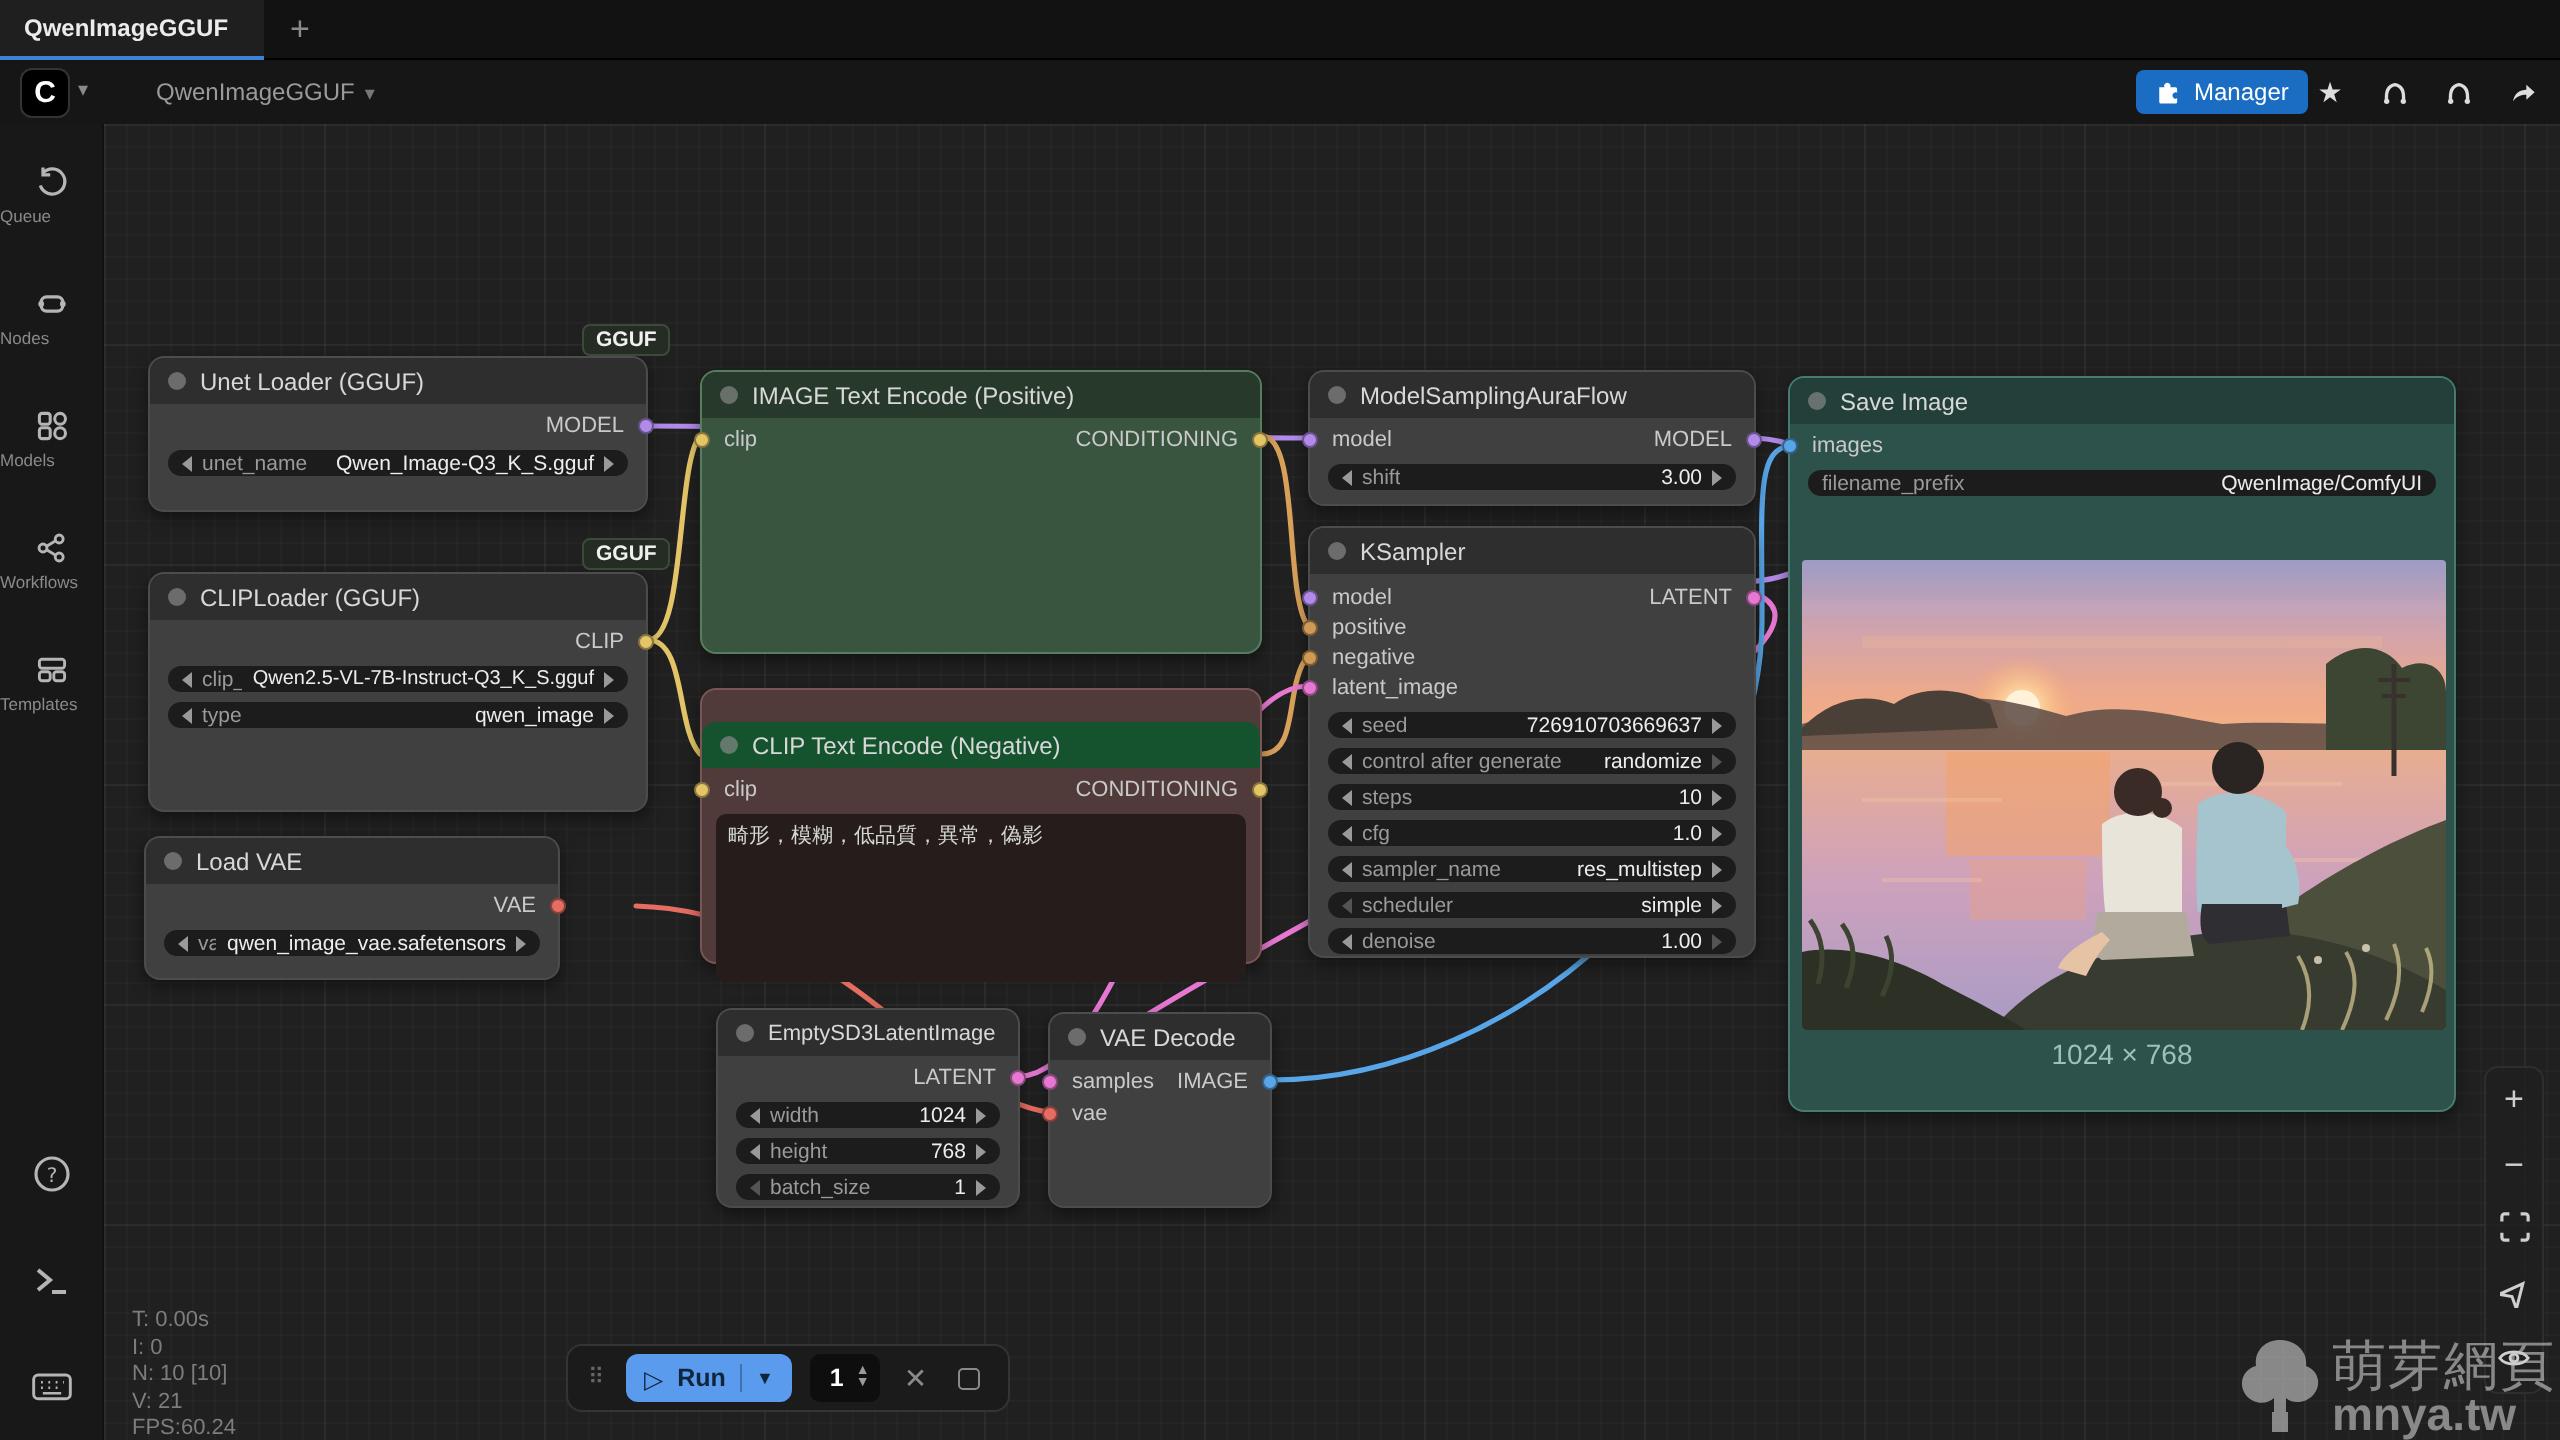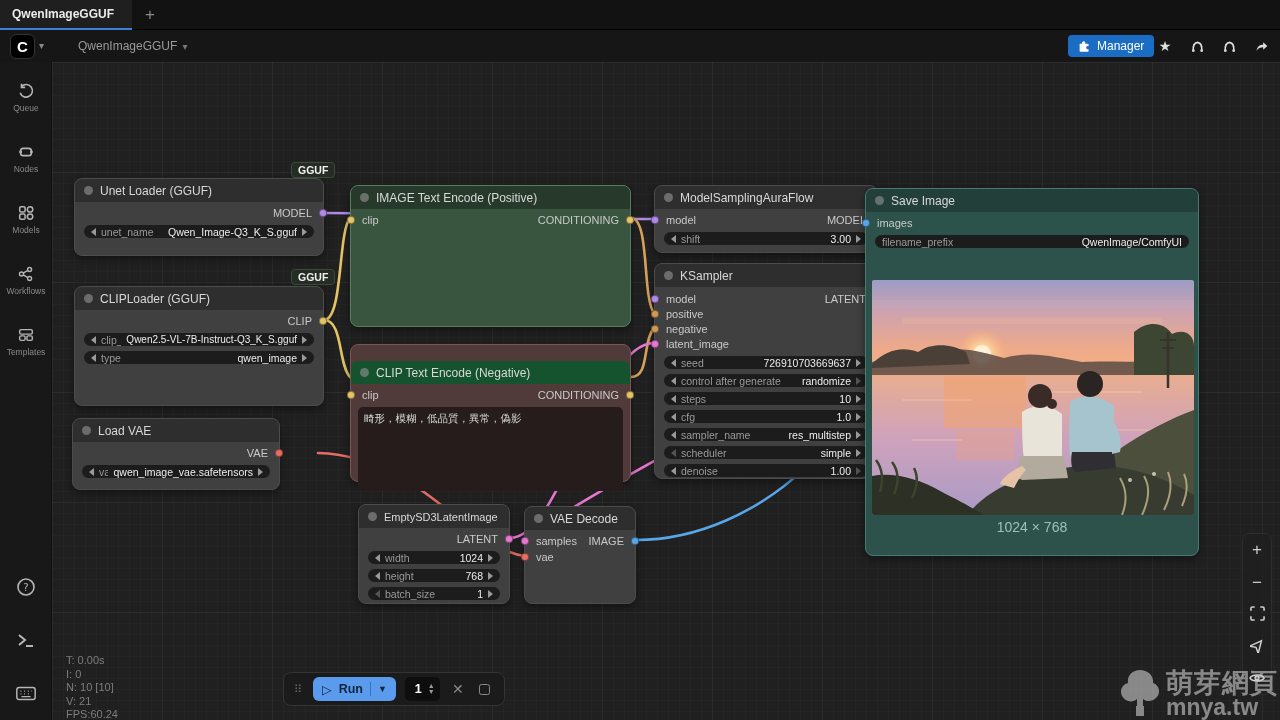--- a/index.html
+++ b/index.html
@@ -21,21 +21,21 @@
           color:#fff; font-weight:bold; font-size:15px; display:flex; align-items:center; justify-content:center; }
   .logo-chev { position:absolute; left:39px; top:10px; color:#8a8a8a; font-size:10px; }
   .wfname { position:absolute; left:78px; top:9px; color:#9a9a9a; font-size:12px; }
   .wfchev { color:#777; font-size:10px; margin-left:5px; }
   .manager-btn { position:absolute; left:1068px; top:5px; height:22px; padding:0 10px; background:#1a6dc2; border-radius:4px;
                  color:#fff; font-size:12px; display:flex; align-items:center; gap:6px; }
   .topicon { position:absolute; top:5px; width:26px; height:22px; display:flex; align-items:center; justify-content:center; color:#ddd; font-size:14px; }
 
   
   #sidebar { position:absolute; left:0; top:62px; width:52px; height:658px; background:#181818; border-right:1px solid #101010; }
-  .sb-item { position:absolute; left:0; width:52px; text-align:center; color:#b5b5b5; }
+  .sb-item { position:absolute; left:0; width:52px; text-align:left; color:#b5b5b5; }
   .sb-item .lbl { display:block; font-size:8.5px; color:#8a8a8a; margin-top:3px; }
   .sb-item svg { display:block; margin:0 auto; }
   .sb-bottom { position:absolute; left:0; width:52px; text-align:center; color:#b5b5b5; }
 
   
   #canvas { position:absolute; left:52px; top:62px; width:1228px; height:658px; background-color:#202020;
     background-image:
       linear-gradient(rgba(255,255,255,0.018) 1px, transparent 1px),
       linear-gradient(90deg, rgba(255,255,255,0.018) 1px, transparent 1px),
       linear-gradient(rgba(255,255,255,0.03) 1px, transparent 1px),
@@ -94,21 +94,21 @@
   #righttools { position:absolute; left:1242px; top:533px; width:30px; background:rgba(32,32,32,.85); border:1px solid #2e2e2e;
                 border-radius:7px; z-index:5; display:flex; flex-direction:column; align-items:center; padding:6px 0; gap:13px; color:#cfcfcf; }
 
   
   #stats { position:absolute; left:66px; top:654px; z-index:4; color:#7d7d7d; font-size:11px; line-height:13.5px; }
 
   
   #watermark { position:absolute; right:2px; bottom:2px; z-index:9; display:flex; align-items:flex-end; gap:4px;
                opacity:.62; pointer-events:none; }
   #watermark .wm-text { color:#c9c9c9; text-align:left; }
-  #watermark .wm-cn { font-size:27px; font-weight:bold; letter-spacing:1px; line-height:26px; }
+  #watermark .wm-cn { font-size:27px; font-weight:normal; letter-spacing:1px; line-height:26px; }
   #watermark .wm-en { font-size:23px; font-weight:bold; line-height:22px; }
 </style>
 </head>
 <body>
 
 <div id="app">
 
   <div id="tabbar">
     <div class="tab">
       <span>QwenImageGGUF</span>
@@ -440,21 +440,21 @@
       <span>samples</span>
       <span class="ol">IMAGE</span>
       <span class="sdot out" style="background:#58a6e8"></span>
     </div>
     <div class="srow" style="margin-top:1px">
       <span class="sdot in" style="background:#e56d62"></span>
       <span>vae</span>
     </div>
   </div>
 
-  <div class="node teal" style="left:865px;top:188px;width:334px;height:368px">
+  <div class="node teal" style="left:894px;top:188px;width:334px;height:368px">
     <div class="nh">
         <span class="hdot"></span>
         <span>Save Image</span>
       </div>
     <div class="srow">
       <span class="sdot in" style="background:#58a6e8"></span>
       <span>images</span>
     </div>
     <div class="pill">
       <span class="wlabel">filename_prefix</span>

